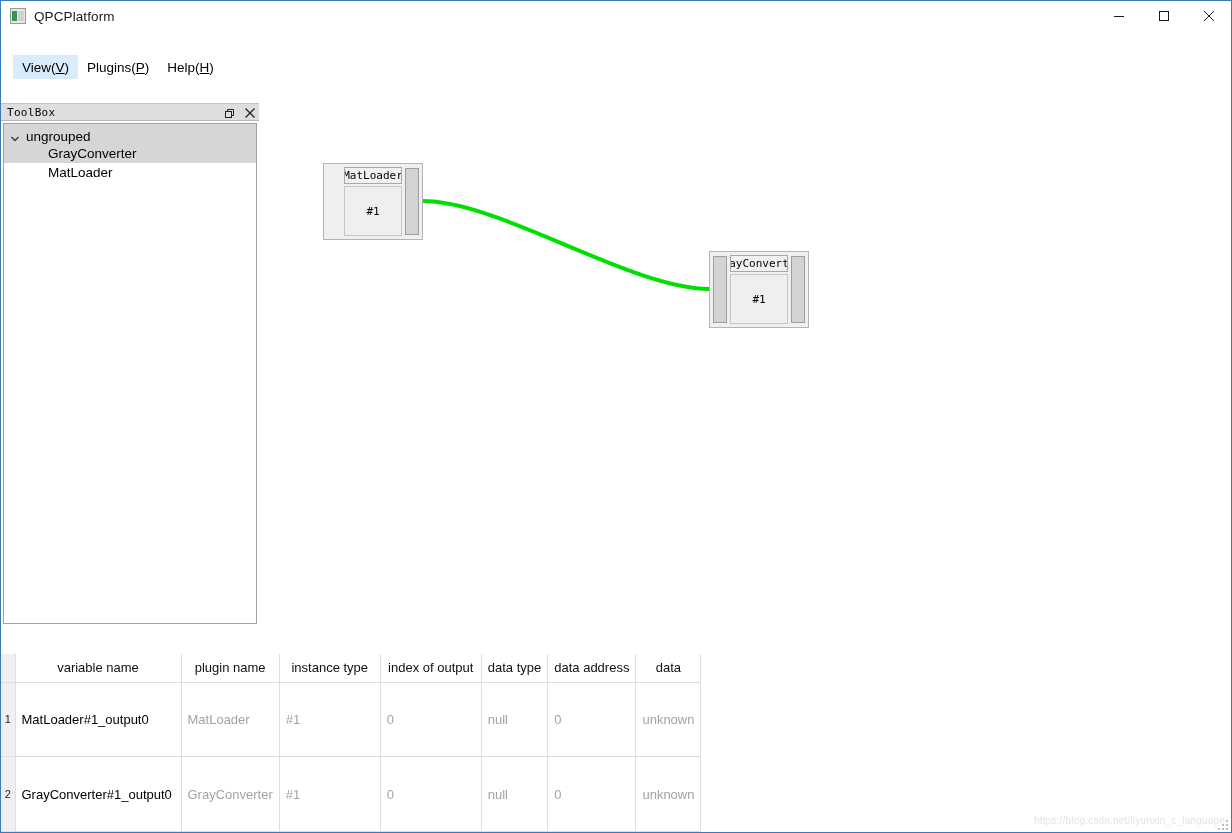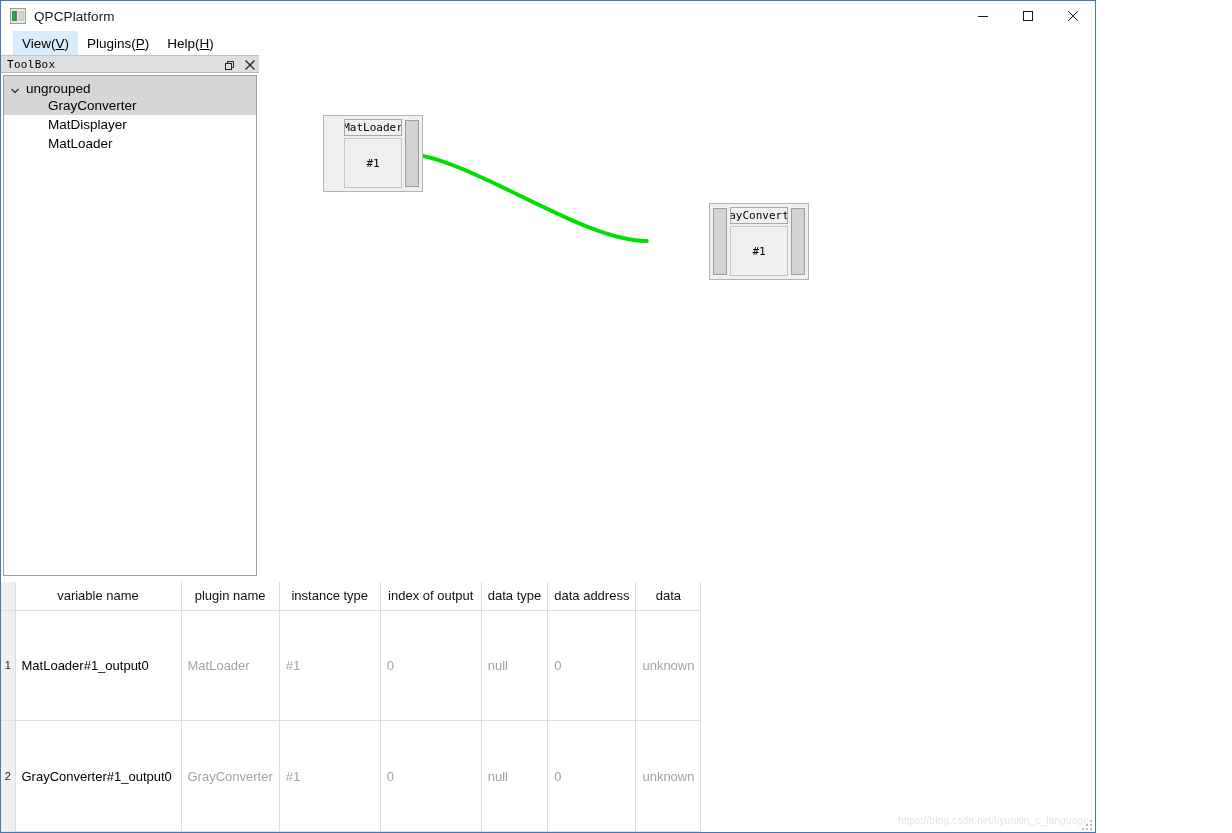--- a/index.html
+++ b/index.html
@@ -14,27 +14,28 @@
     font-size: 13px;
     color: #000000;
     overflow: hidden;
     position: relative;
   }
 
   
   #app-window {
     position: absolute;
     left: 0; top: 0;
-    width: 1096px;
+    width: 1232px;
     height: 833px;
     box-sizing: border-box;
     border: 1px solid #3a7bbf;
     background: #ffffff;
     display: flex;
     flex-direction: column;
+    gap: 24px;
   }
 
   
   #title-bar {
     height: 30px;
     min-height: 30px;
     background: #ffffff;
     display: flex;
     align-items: center;
     position: relative;
@@ -277,20 +278,21 @@
     flex-direction: column;
     background: #ffffff;
     min-height: 0;
   }
   #outputs-table-wrap {
     flex: 1;
     background: #ffffff;
     position: relative;
     overflow: hidden;
     display: flex;
+    margin-top: 24px;
   }
   #rowheader-strip {
     width: 14px;
     min-width: 14px;
     background: #f0f0f0;
     border-right: 1px solid #d7d7d7;
     box-sizing: border-box;
   }
   #outputs-table {
     border-collapse: collapse;
@@ -419,23 +421,20 @@
           <div class="tree-group">
             <span class="tree-chevron">
               <svg width="10" height="10" viewBox="0 0 10 10">
                   <polyline points="1.5,3 5,6.5 8.5,3" fill="none" stroke="#3a3a3a" stroke-width="1.4"></polyline>
                 </svg>
             </span>
             <span>ungrouped</span>
           </div>
           <div class="tree-child selected">
             <span>GrayConverter</span>
-          </div>
-          <div class="tree-child">
-            <span>MatDisplayer</span>
           </div>
           <div class="tree-child">
             <span>MatLoader</span>
           </div>
         </div>
       </div>
 
       <div id="canvas-area">
         <svg id="canvas-svg" viewBox="0 0 974 527" preserveAspectRatio="none">
           <path id="wire-0" d="M 164 98 C 242 98, 372 186, 452 186" fill="none" stroke="#00e000" stroke-width="4" stroke-linecap="round"></path>

